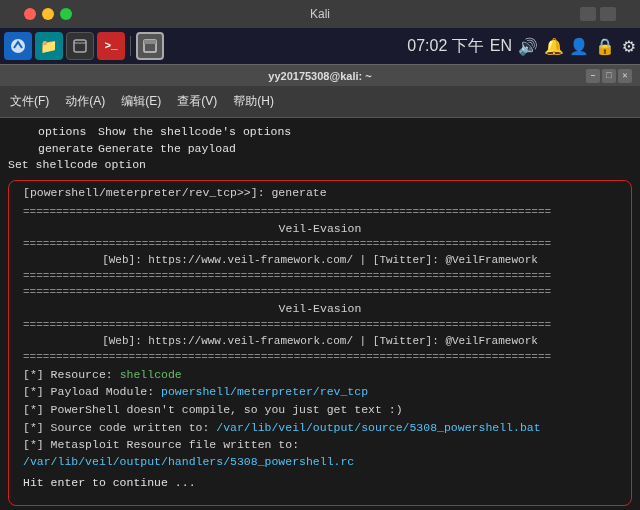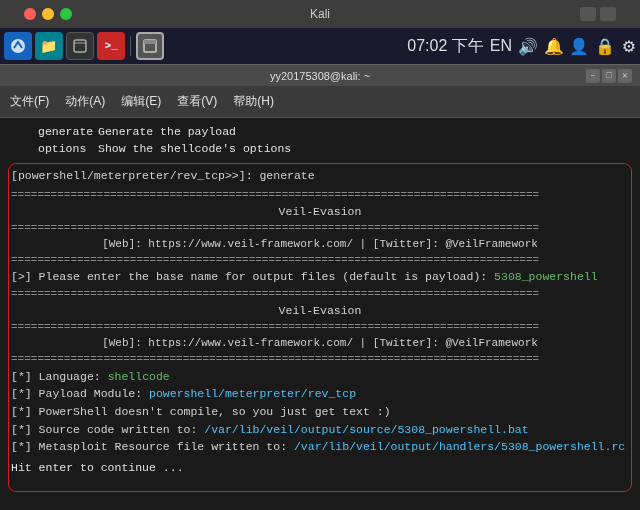--- a/index.html
+++ b/index.html
@@ -133,36 +133,36 @@
       padding-left: 30px;
     }
     .cmd-desc {
       color: #e0e0e0;
     }
 
     
     .output-box {
       border: 1.5px solid #cc2222;
       border-radius: 8px;
-      padding: 4px 2px;
+      padding: 4px 14px;
       margin: 4px 0;
     }
 
     .prompt-line { color: #d0d0d0; margin-bottom: 3px; }
     .dashes { color: #888; font-size: 11px; }
     .center-title { text-align: center; color: #d0d0d0; }
     .link-line { text-align: center; color: #d0d0d0; font-size: 11px; }
 
     .green-text { color: #66bb6a; }
     .cyan-text { color: #4fc3f7; }
 
     .status-line { margin: 1px 0; }
     .hit-enter { color: #e0e0e0; margin-top: 4px; margin-bottom: 10px; }
 
-    .relative { position: relative; }
+    .relative { position: relative; font-weight: bold; }
   </style>
 </head>
 <body>
 
 <div class="macos-bar">
   <span class="traffic-light tl-red"></span>
   <span class="traffic-light tl-yellow"></span>
   <span class="traffic-light tl-green"></span>
   <span class="macos-bar-spacer"></span>
   <span style="position:absolute;left:50%;transform:translateX(-50%);color:#ccc;font-size:12px;font-family:-apple-system,sans-serif;">Kali</span>
@@ -224,55 +224,53 @@
   <span class="menubar-item">动作(A)</span>
   <span class="menubar-item">编辑(E)</span>
   <span class="menubar-item">查看(V)</span>
   <span class="menubar-item">帮助(H)</span>
 </div>
 
 <div class="terminal-body">
 
   <div class="cmd-table">
     <div class="cmd-row">
+      <span class="cmd-name">options</span>
+      <span class="cmd-desc">Show the shellcode's options</span>
+    </div>
+    <div class="cmd-row">
       <span class="cmd-name">generate</span>
       <span class="cmd-desc">Generate the payload</span>
     </div>
     <div class="cmd-row">
-      <span class="cmd-name">options</span>
-      <span class="cmd-desc">Show the shellcode's options</span>
-    </div>
-    <div class="cmd-row">
+      <span class="cmd-desc">Set shellcode option</span>
     </div>
   </div>
 
   <div class="output-box">
 
     <div class="prompt-line">
       <span>[powershell/meterpreter/rev_tcp&gt;&gt;]: generate</span>
     </div>
 
     <div class="dashes">================================================================================</div>
     <div class="center-title">Veil-Evasion</div>
     <div class="dashes">================================================================================</div>
     <div class="link-line">[Web]: https://www.veil-framework.com/ | [Twitter]: @VeilFramework</div>
     <div class="dashes">================================================================================</div>
 
-    <div class="status-line">
-      <span>[&gt;] Please enter the base name for output files (default is payload): </span><span class="green-text">5308_powershell</span>
-    </div>
 
     <div class="dashes">================================================================================</div>
     <div class="center-title">Veil-Evasion</div>
     <div class="dashes">================================================================================</div>
     <div class="link-line">[Web]: https://www.veil-framework.com/ | [Twitter]: @VeilFramework</div>
     <div class="dashes">================================================================================</div>
 
     <div class="status-line">
-      <span>[*] Language: </span><span class="green-text">shellcode</span>
+      <span>[*] Resource: </span><span class="green-text">shellcode</span>
     </div>
     <div class="status-line">
       <span>[*] Payload Module: </span><span class="cyan-text">powershell/meterpreter/rev_tcp</span>
     </div>
     <div class="status-line">
       <span>[*] PowerShell doesn't compile, so you just get text :)</span>
     </div>
     <div class="status-line">
       <span>[*] Source code written to: </span><span class="cyan-text">/var/lib/veil/output/source/5308_powershell.bat</span>
     </div>

